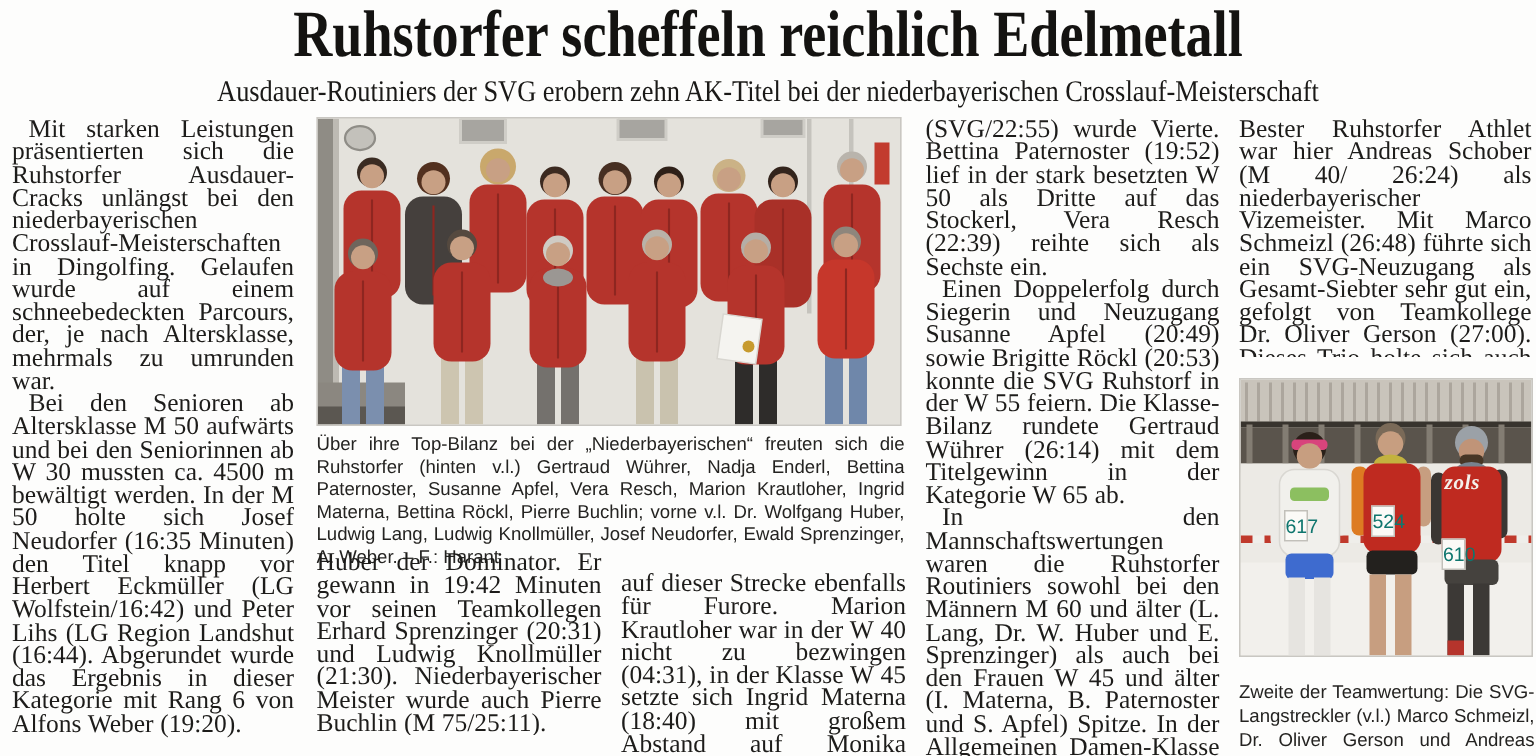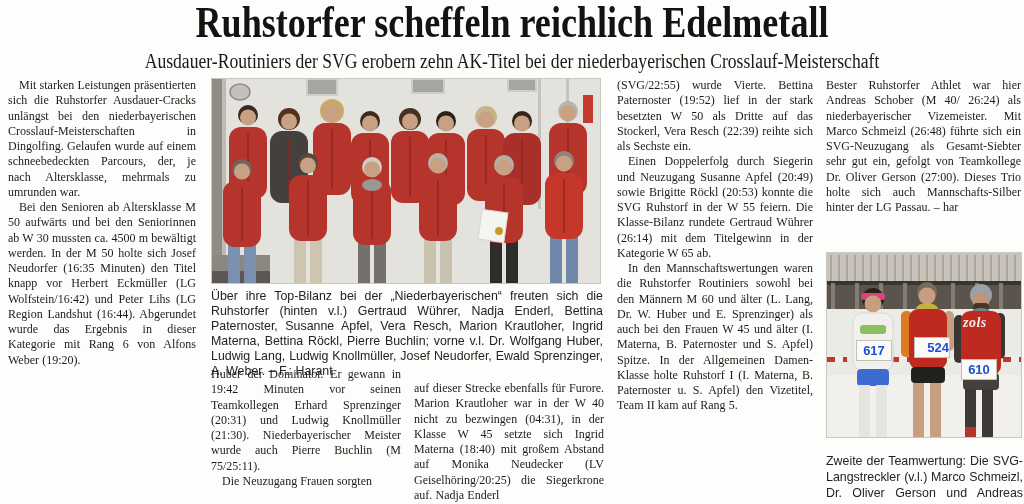--- a/index.html
+++ b/index.html
@@ -16,41 +16,41 @@
     font-family:"Liberation Serif", serif; color:#141311;
   }
   .subheadline {
     position:absolute; left:0; top:50px; width:1024px; text-align:center;
     font-size:20px; font-weight:normal; line-height:22px; white-space:nowrap;
     transform:scaleX(0.88); transform-origin:center top;
     color:#1a1917;
   }
   .col {
     position:absolute; overflow:hidden;
-    font-size:12px; line-height:15.25px; text-align:justify;
+    font-size:17px; line-height:15.25px; text-align:justify;
     hyphens:auto; -webkit-hyphens:auto; word-spacing:0.2px;
   }
   .col p { text-indent:11px; margin:0; }
   .col p.cont { text-indent:0; }
   .photo-frame {
     position:absolute; border:1px solid #c9c7c2; background:#e3e1db; overflow:hidden;
   }
   .photo-frame svg { display:block; }
   .caption {
     position:absolute; overflow:hidden;
     font-family:"Liberation Sans", sans-serif;
     font-size:12.4px; line-height:15px; text-align:justify; color:#242321;
   }
   .caption b { font-weight:normal; }
   .caption--team { line-height:16.2px;margin-top:12px; }
   .bib {
-    position:absolute; width:36px; height:21px;
+    position:absolute; width:16px; height:21px;
     background:#fbfaf7; border:1px solid #c2c0ba;
-    font-family:"Liberation Sans", sans-serif; font-weight:bold;
-    font-size:13px; line-height:19px; text-align:center; color:#1d4ed8;
+    font-family:"Liberation Sans", sans-serif; font-weight:normal;
+    font-size:13px; line-height:19px; text-align:center; color:#0f766e;
   }
   .vest-brand {
     position:absolute; font-family:Liberation Serif, serif;
     font-weight:bold; font-style:italic; font-size:14px; color:#f4f1ec;
     letter-spacing:0.5px;
   }
 </style>
 </head>
 <body>
 

